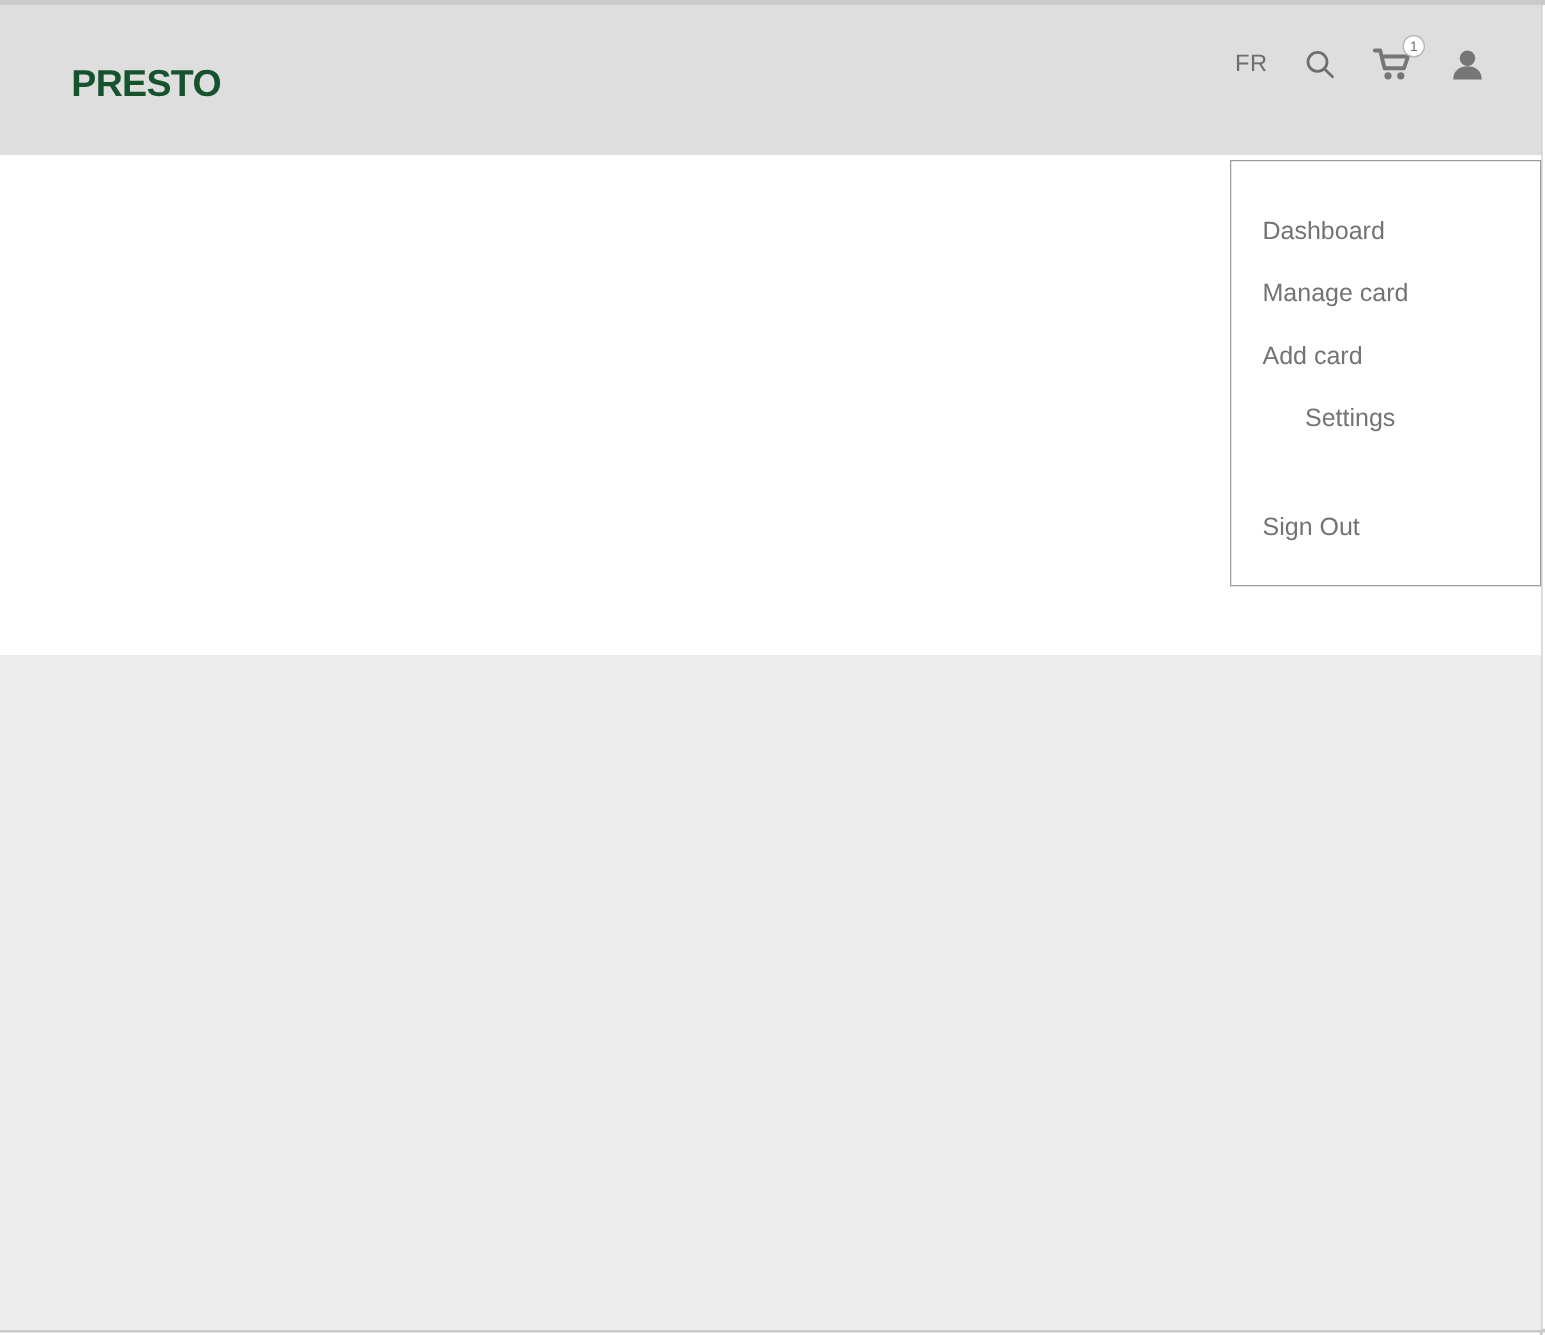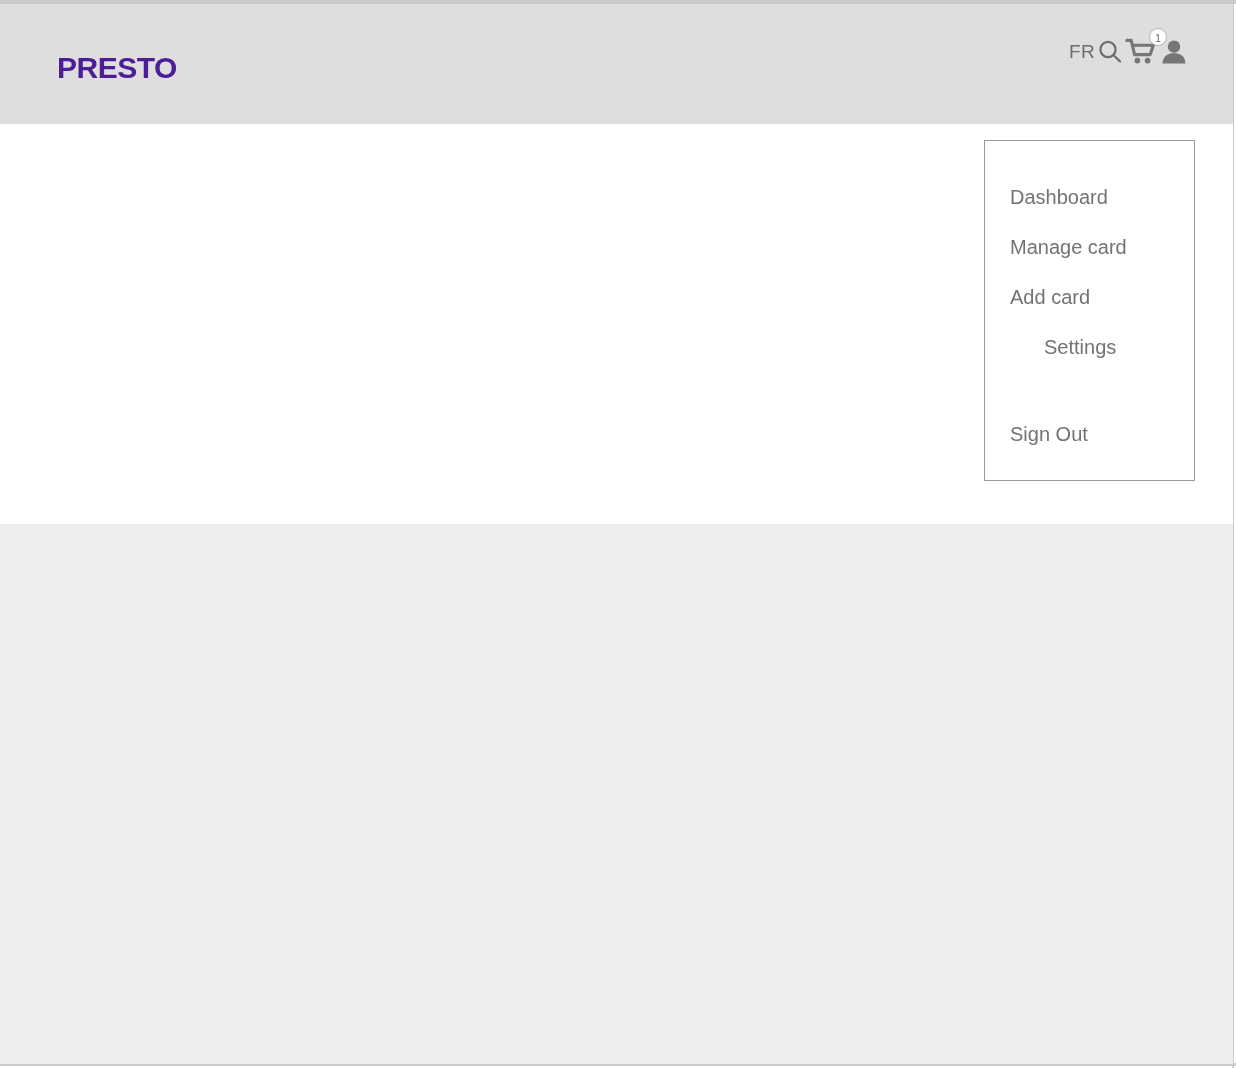--- a/index.html
+++ b/index.html
@@ -59,33 +59,34 @@
     box-sizing: border-box;
   }
 
   .logo {
     position: absolute;
     left: 57px;
     top: 46px;
     font-size: 30px;
     font-weight: bold;
     letter-spacing: -0.5px;
-    color: #4c1d95;
+    color: #14532d;
     line-height: 36px;
     white-space: nowrap;
     user-select: none;
   }
 
   .header-actions {
     position: absolute;
     right: 44px;
     top: 0;
     height: 96px;
     display: flex;
     align-items: center;
+    gap: 27px;
   }
 
   .lang-toggle {
     font-size: 19px;
     color: #6e6e6e;
     line-height: 20px;
     letter-spacing: 0.3px;
     cursor: pointer;
     user-select: none;
   }
@@ -145,22 +146,22 @@
     top: 524px;
     width: 1233px;
     height: 540px;
     background: #ededed;
   }
 
   
   .account-menu {
     position: absolute;
     left: 984px;
-    top: 140px;
-    width: 211px;
+    top: 128px;
+    width: 249px;
     height: 341px;
     background: #ffffff;
     border: 1px solid #9a9a9a;
     box-sizing: border-box;
     z-index: 30;
     text-decoration: underline;
   }
 
   .menu-list {
     list-style: none;

